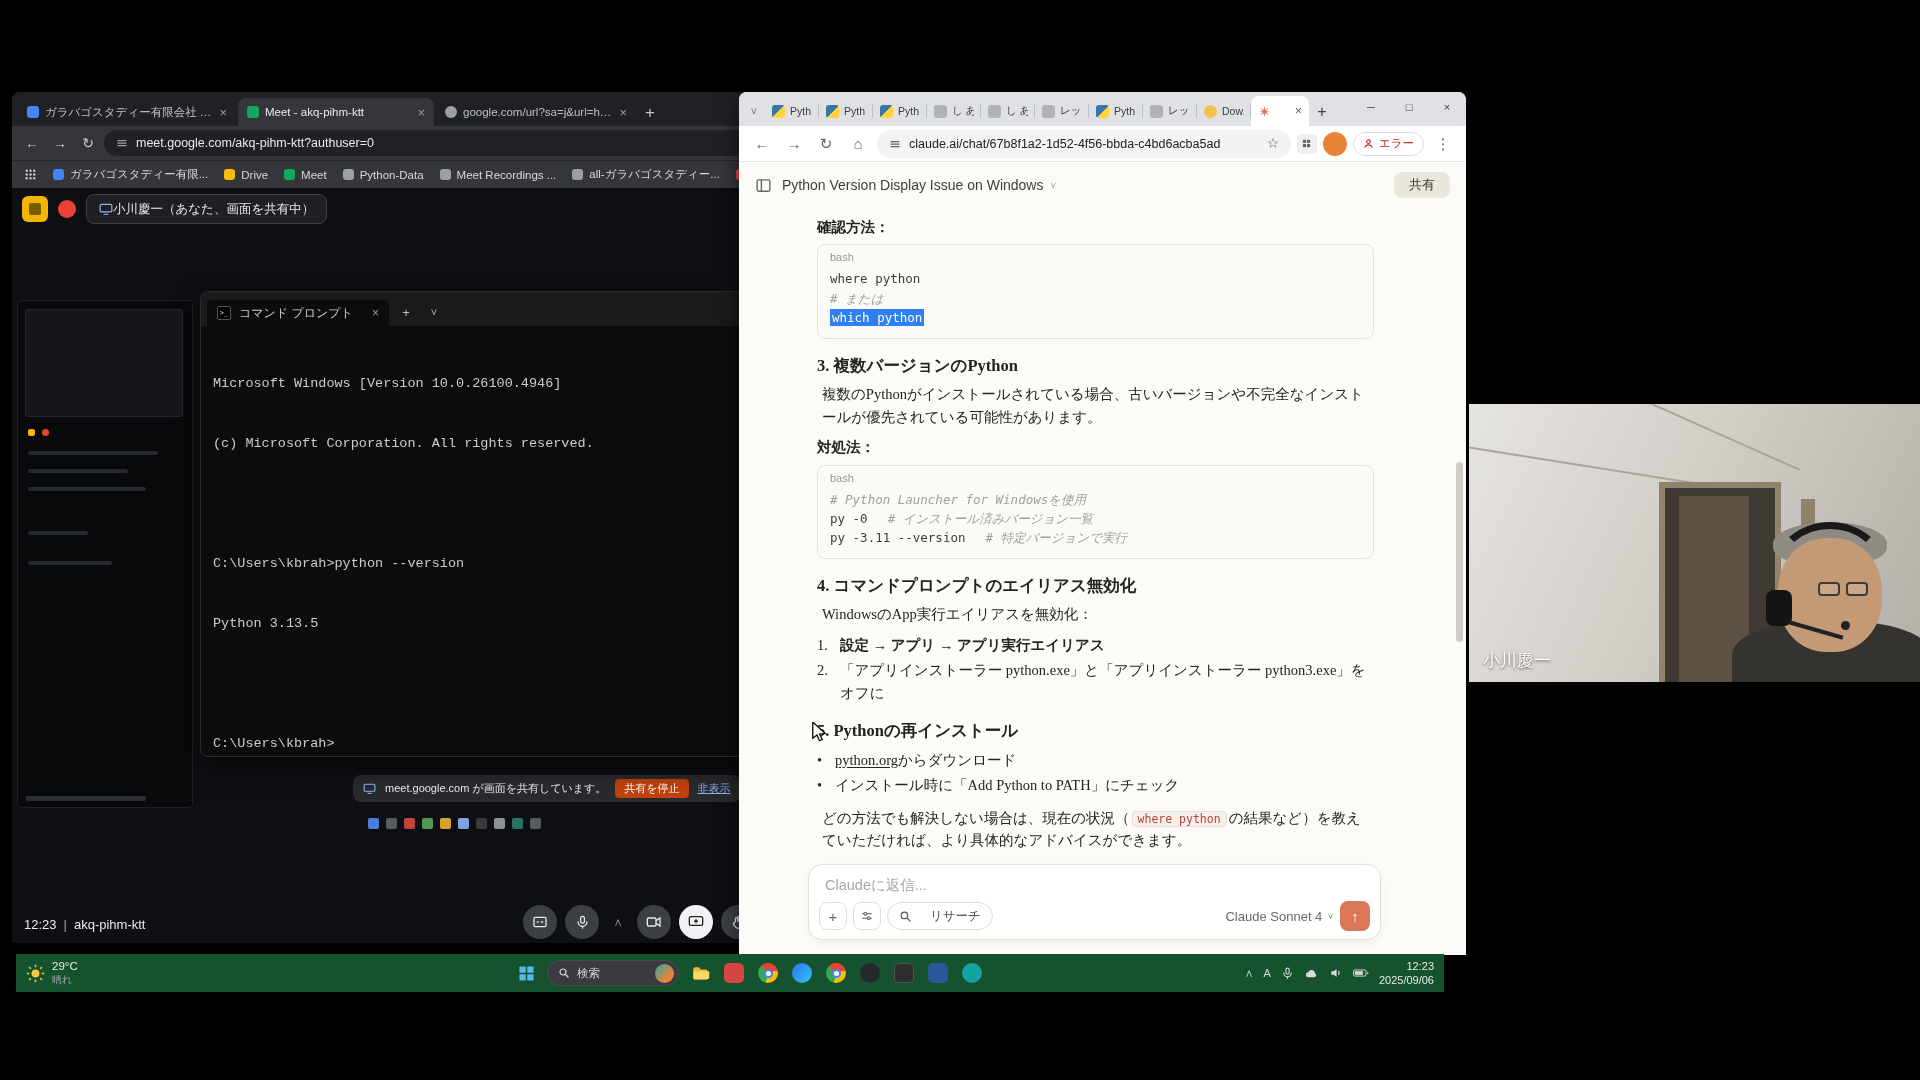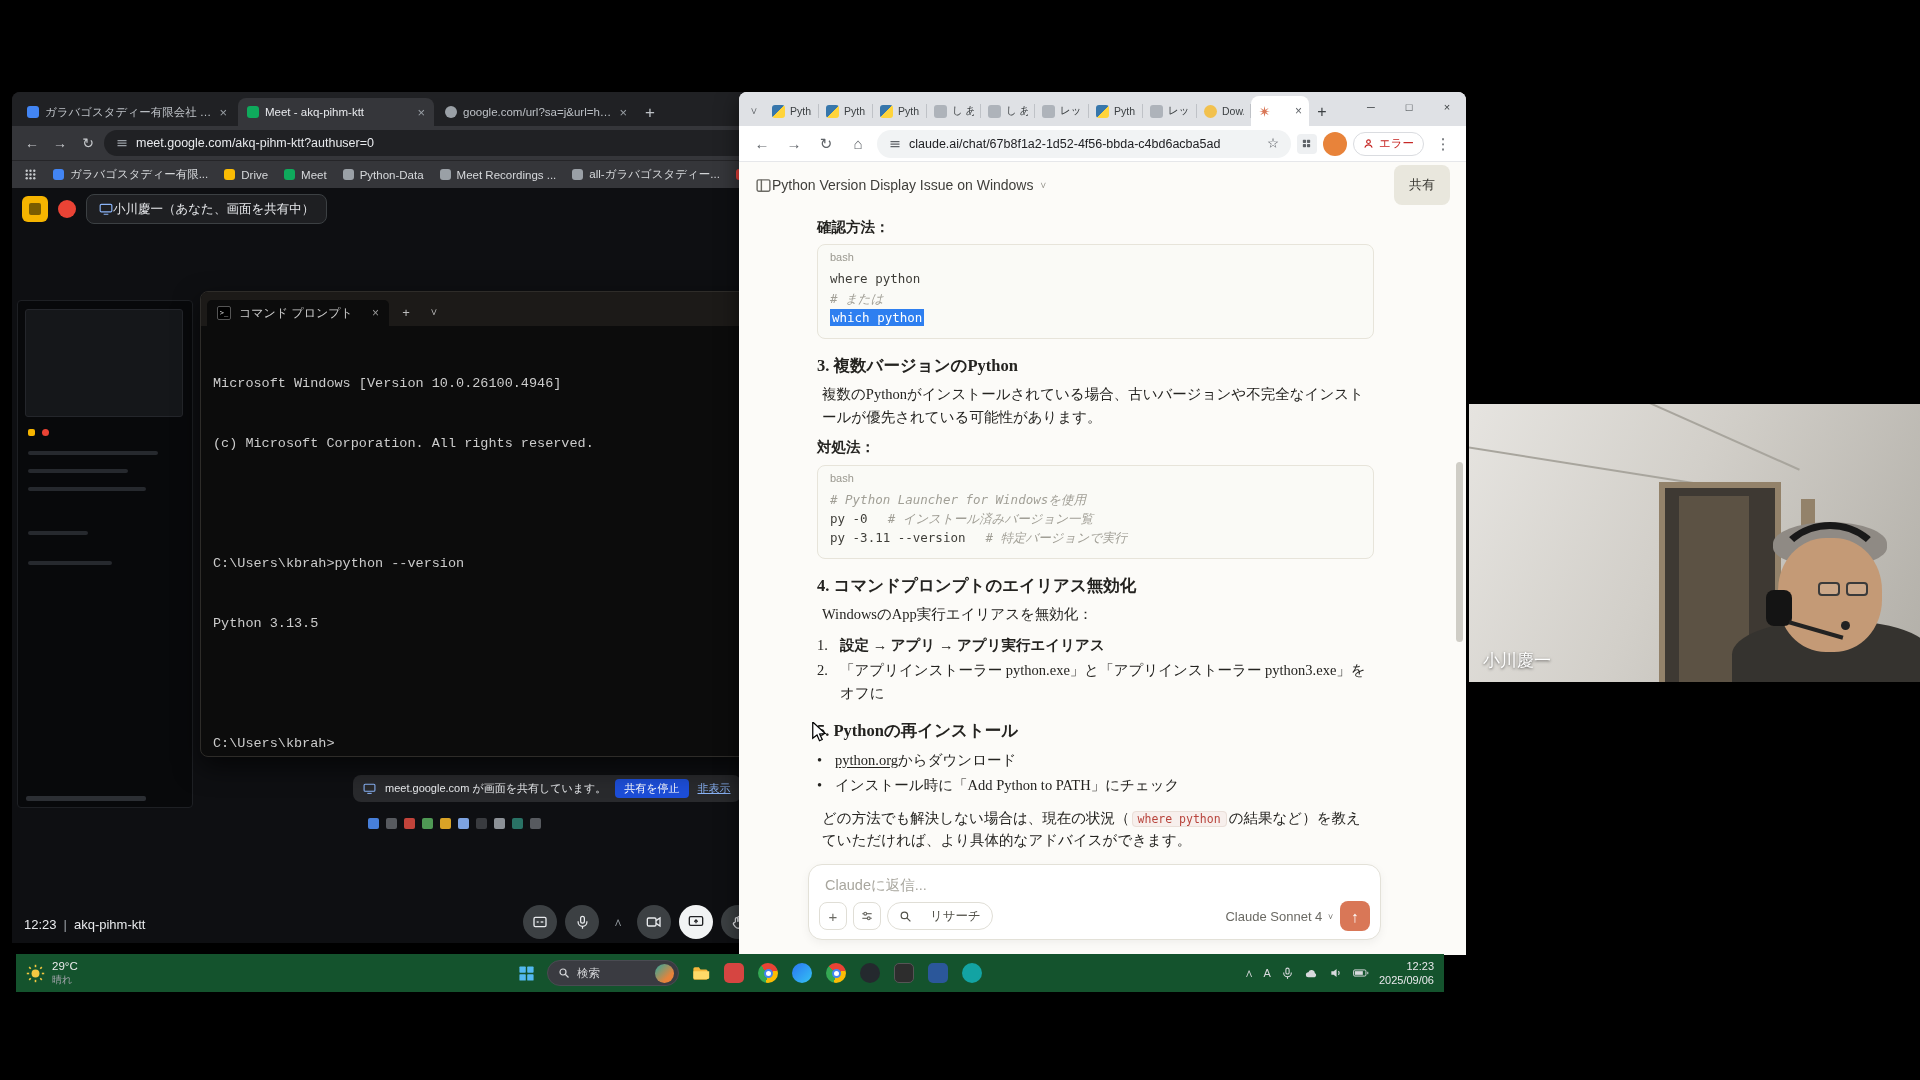--- a/index.html
+++ b/index.html
@@ -33,21 +33,21 @@
   .yellow-ic i{display:block;width:12px;height:12px;border-radius:2px;background:#7a5c00}
   .rec-dot{width:18px;height:18px;border-radius:50%;background:#ea4335}
   .presenter{display:flex;align-items:center;gap:0;height:30px;padding:0 12px;border:1px solid #3c4043;border-radius:8px;background:rgba(32,33,36,.92);color:#e8eaed;font-size:12.5px;white-space:nowrap}
   .self-prev{position:absolute;left:5px;top:112px;width:176px;height:508px;background:#08090b;border:1px solid #1e2024;border-radius:4px;overflow:hidden}
   .pv-win{position:absolute;left:7px;top:8px;width:158px;height:108px;background:#15171a;border:1px solid #24262b;border-radius:3px}
   .pv-bar{position:absolute;height:4px;border-radius:2px;background:#26292e}
   .pv-dot{position:absolute;width:7px;height:7px;border-radius:2px}
   .pv-txt{position:absolute;left:8px;bottom:6px;width:120px;height:5px;background:#2c2f34;border-radius:2px}
   .share-banner{position:absolute;left:341px;top:587px;height:27px;display:inline-flex;align-items:center;gap:9px;padding:0 10px;background:#292a2d;border-radius:8px;white-space:nowrap}
   .sb-msg{font-size:11px;color:#e8eaed}
-  .sb-stop{height:19px;display:flex;align-items:center;padding:0 9px;border-radius:4px;background:#1d4ed8;color:#fff;font-size:11px}
+  .sb-stop{height:19px;display:flex;align-items:center;padding:0 9px;border-radius:4px;background:#c2410c;color:#fff;font-size:11px}
   .sb-hide{font-size:11px;color:#8ab4f8;text-decoration:underline}
   .minitask{position:absolute;left:356px;top:630px;display:flex;gap:7px;opacity:.9}
   .minitask i{width:11px;height:11px;border-radius:2px;display:block}
   .meet-bb{position:absolute;left:0;right:0;bottom:0;height:42px}
   .meet-bb-left{position:absolute;left:12px;bottom:11px;display:flex;gap:7px;font-size:13px;color:#e8eaed;align-items:center}
   .meet-ctrls{position:absolute;left:50%;transform:translateX(-50%);bottom:4px;display:flex;align-items:center;gap:8px}
   .mbtn{width:34px;height:34px;border-radius:50%;background:#3c4043;display:flex;align-items:center;justify-content:center;color:#e8eaed;flex:none}
   .mbtn.small{width:22px;height:22px;background:transparent;color:#9aa0a6;font-size:11px}
   .mbtn.white{background:#f1f3f4;color:#202124}
   .mbtn.red{width:56px;border-radius:17px;background:#ea4335}
@@ -81,24 +81,24 @@
   .lbar{height:36px;background:#fff;display:flex;align-items:center;gap:6px;padding:0 10px;border-bottom:1px solid #e6e7ea}
   .lnavb{width:26px;height:26px;border-radius:50%;display:flex;align-items:center;justify-content:center;color:#5f6368;font-size:15px;flex:none}
   .lomni{flex:1;height:28px;background:#f1f3f4;border-radius:14px;display:flex;align-items:center;gap:8px;padding:0 12px;overflow:hidden}
   .lomni-url{font-size:12.5px;color:#202124;white-space:nowrap}
   .lomni .tail{margin-left:auto;color:#5f6368;font-size:12px}
   .ext{width:20px;height:20px;border-radius:4px;background:#eef0f2;display:flex;align-items:center;justify-content:center;color:#5f6368;font-size:10px;flex:none}
   .avatar{width:24px;height:24px;border-radius:50%;background:#e8833a;flex:none}
   .err-chip{height:24px;border:1px solid #dadce0;border-radius:12px;display:flex;align-items:center;gap:5px;padding:0 9px;font-size:11.5px;color:#c5221f;flex:none;white-space:nowrap}
 
   .cl-page{position:relative;height:793px;background:#fcfbf8;overflow:hidden}
-  .cl-head{position:absolute;top:0;left:0;right:0;height:46px;display:flex;align-items:center;padding:0 16px;z-index:2}
+  .cl-head{position:absolute;top:0;left:0;right:0;height:46px;display:flex;align-items:center;gap:10px;padding:0 16px;z-index:2}
   .cl-title{display:flex;align-items:center;gap:6px;font-size:14px;color:#3f3e3a}
   .cl-title .chev{font-size:9px;color:#8c8a82}
-  .share-btn{margin-left:auto;height:40px;display:flex;align-items:center;padding:0 15px;border-radius:8px;background:#e9e7dd;color:#3a3933;font-size:13px}
+  .share-btn{margin-left:auto;height:26px;display:flex;align-items:center;padding:0 15px;border-radius:8px;background:#e9e7dd;color:#3a3933;font-size:13px}
   .chat{position:absolute;top:46px;bottom:92px;left:0;right:0;overflow:hidden}
   .msg{width:557px;margin-left:78px;font:14.5px/1.55 "Liberation Serif",serif;color:#242320}
   .mh{font-weight:700;margin:8px 0 4px}
   .mh3{font-weight:700;font-size:16.5px;margin:14px 0 5px}
   .mp{margin:2px 5px 8px}
   .cblock{border:1px solid #e7e4da;background:#fafaf6;border-radius:8px;margin:6px 0 12px;overflow:hidden}
   .cblock-h{padding:6px 12px 0;font:11px "Liberation Sans",sans-serif;color:#9a988f}
   .cblock-b{padding:6px 12px 10px;font:12.5px/1.55 "DejaVu Sans Mono",monospace;color:#3f3e39}
   .cm{color:#a19f96;font-style:italic}
   .cm.inl{margin-left:20px}

